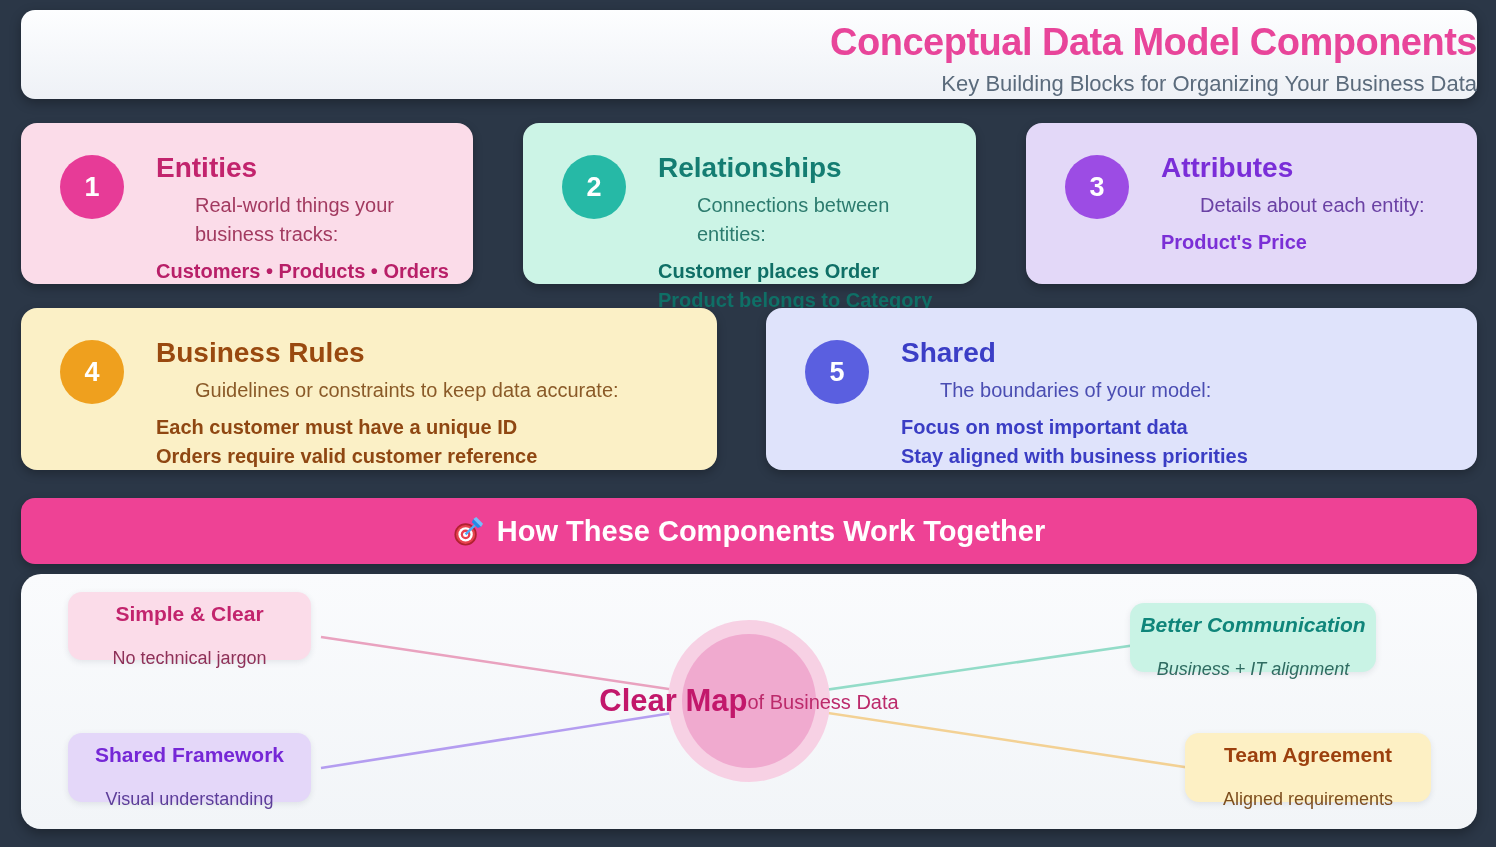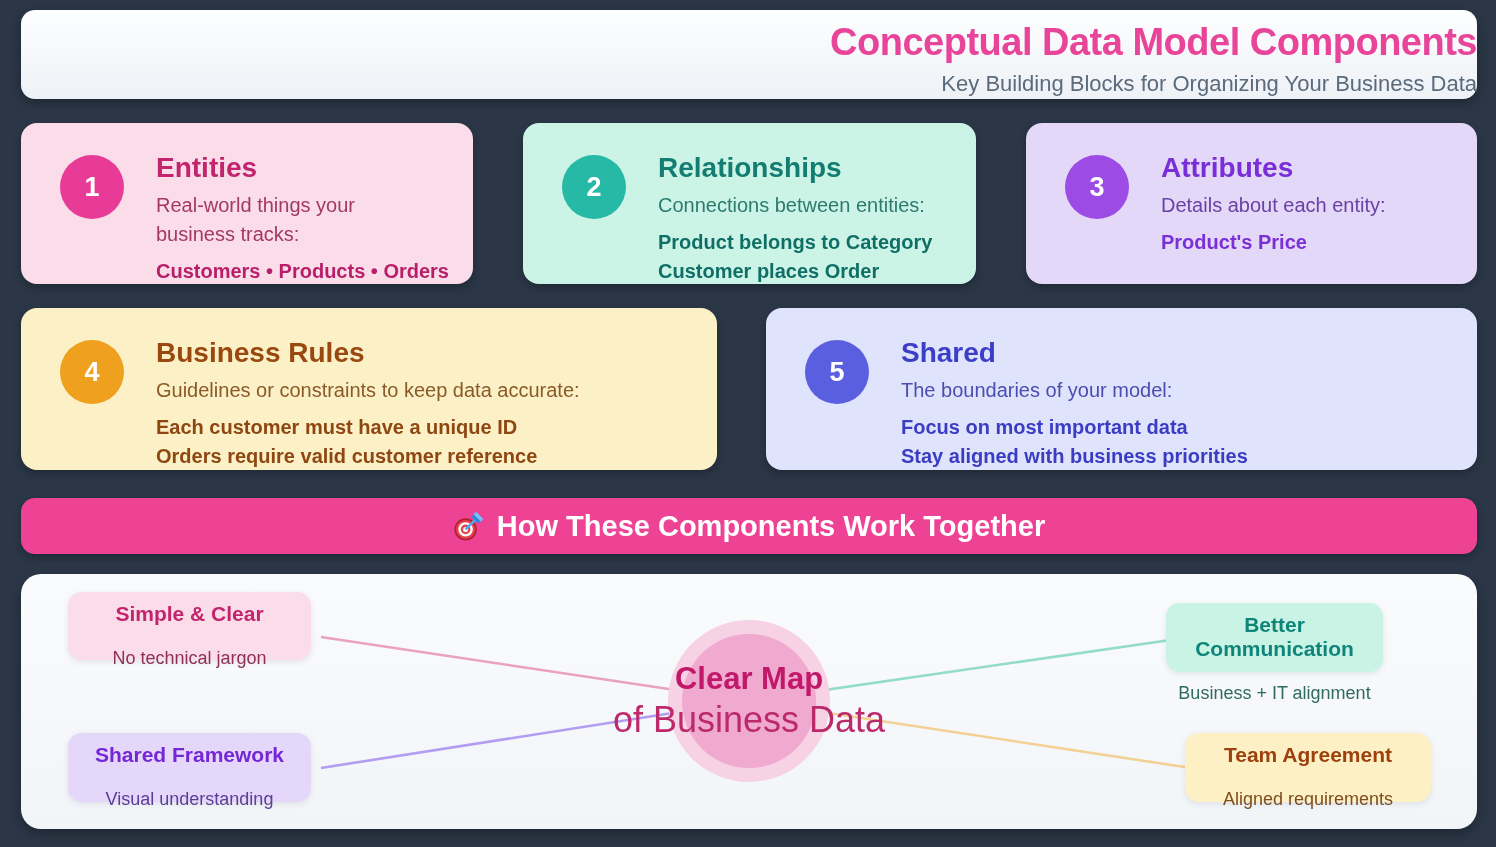--- a/index.html
+++ b/index.html
@@ -51,30 +51,30 @@
     color: #ffffff;
     font-size: 27px; font-weight: 700;
     display: flex; align-items: center; justify-content: center;
   }
   .card-body { padding-top: 13px; }
   .card-title {
     margin: 0 0 7px 0;
     font-size: 28px; font-weight: 700;
     color: var(--title);
   }
-  .card-desc { font-size: 20px; line-height: 29px; color: var(--text); }
+  .card-desc { font-size: 20px; line-height: 29px; color: var(--text); margin-left: 39px; }
   .card-strong {
     margin-top: 8px;
     font-size: 20px; font-weight: 700; line-height: 29px;
     color: var(--strong);
   }
 
   
   .banner {
-    position: absolute; left: 21px; top: 498px; width: 1456px; height: 56px;
+    position: absolute; left: 21px; top: 498px; width: 1456px; height: 66px;
     border-radius: 14px;
     display: flex; align-items: center; justify-content: center; gap: 13px;
     box-shadow: 0 4px 10px rgba(0,0,0,0.25);
   }
   .banner-label { font-size: 29px; font-weight: 700; color: #ffffff; }
   .target-icon { width: 31px; height: 31px; display: block; }
 
   
   .panel {
     position: absolute; left: 21px; top: 574px; width: 1456px; height: 255px;
@@ -97,28 +97,28 @@
 
   .center-node {
     position: absolute; left: 647px; top: 46px;
     width: 162px; height: 162px; border-radius: 50%;
     background: var(--outer);
     display: flex; align-items: center; justify-content: center;
   }
   .center-inner {
     width: 134px; height: 134px; border-radius: 50%;
     background: var(--inner);
-    display: flex; flex-direction: column; align-items: center; justify-content: center;
+    display: flex; flex-direction: row; align-items: center; justify-content: center;
   }
   .center-title {
     font-size: 31px; font-weight: 700; color: var(--title-c);
     white-space: nowrap;
   }
   .center-sub {
-    font-size: 36px; color: var(--sub-c); margin-top: 2px;
+    font-size: 20px; color: var(--sub-c); margin-top: 2px;
     white-space: nowrap;
   }
 </style>
 </head>
 <body>
 
 <div class="stage" style="--page-bg: #2b3747;">
 
   <header class="header">
     <h1 style="color: rgb(232, 69, 154);">Conceptual Data Model Components</h1>
@@ -140,22 +140,22 @@
   </section>
 
   <section class="card" style="left: 523px; top: 123px; width: 453px; height: 161px; --bg: #ccf4e6; --circle: #26b9a6; --title: #147d72; --text: #2c7b6e; --strong: #0f6f66;">
     <div class="badge">2</div>
     <div class="card-body">
       <h2 class="card-title">Relationships</h2>
       <div class="card-desc">
         <div>Connections between entities:</div>
       </div>
       <div class="card-strong">
+        <div>Customer places Order</div>
         <div>Product belongs to Category</div>
-        <div>Customer places Order</div>
       </div>
     </div>
   </section>
 
   <section class="card" style="left: 1026px; top: 123px; width: 451px; height: 161px; --bg: #e3d8f8; --circle: #9c4ce4; --title: #7a2ed8; --text: #6a41a4; --strong: #7b2fd6;">
     <div class="badge">3</div>
     <div class="card-body">
       <h2 class="card-title">Attributes</h2>
       <div class="card-desc">
         <div>Details about each entity:</div>
@@ -215,21 +215,21 @@
       <line x1="1170" y1="63" x2="728" y2="127" stroke-width="2.6" style="stroke: rgb(147, 220, 200);"></line>
       <line x1="300" y1="194" x2="728" y2="127" stroke-width="2.6" style="stroke: rgb(180, 157, 240);"></line>
       <line x1="1170" y1="194" x2="728" y2="127" stroke-width="2.6" style="stroke: rgb(243, 209, 148);"></line>
     </svg>
 
     <div class="sat" style="left: 47px; top: 18px; width: 243px; height: 68px; --bg: #fbdce9; --title: #c2246d; --sub: #8e3058;">
       <div class="sat-title">Simple &amp; Clear</div>
       <div class="sat-sub">No technical jargon</div>
     </div>
 
-    <div class="sat" style="left: 1145px; top: 29px; width: 217px; height: 69px; --bg: #c9f3e5; --title: #0f857a; --sub: #2f6b61;">
+    <div class="sat" style="left: 1109px; top: 29px; width: 246px; height: 69px; font-style: italic; --bg: #c9f3e5; --title: #0f857a; --sub: #2f6b61;">
       <div class="sat-title">Better Communication</div>
       <div class="sat-sub">Business + IT alignment</div>
     </div>
 
     <div class="sat" style="left: 1164px; top: 159px; width: 246px; height: 69px; --bg: #fdf0c4; --title: #9c400e; --sub: #7d4e1f;">
       <div class="sat-title">Team Agreement</div>
       <div class="sat-sub">Aligned requirements</div>
     </div>
 
     <div class="sat" style="left: 47px; top: 159px; width: 243px; height: 69px; --bg: #e4d7f9; --title: #7527d6; --sub: #5c3d99;">

